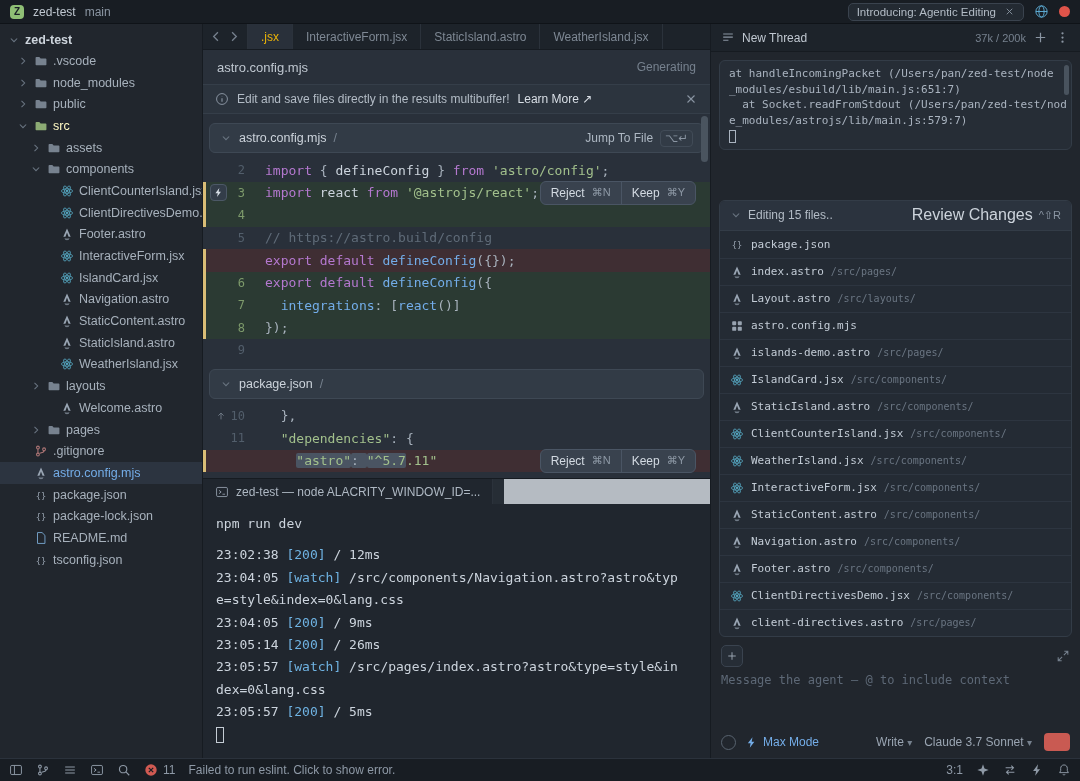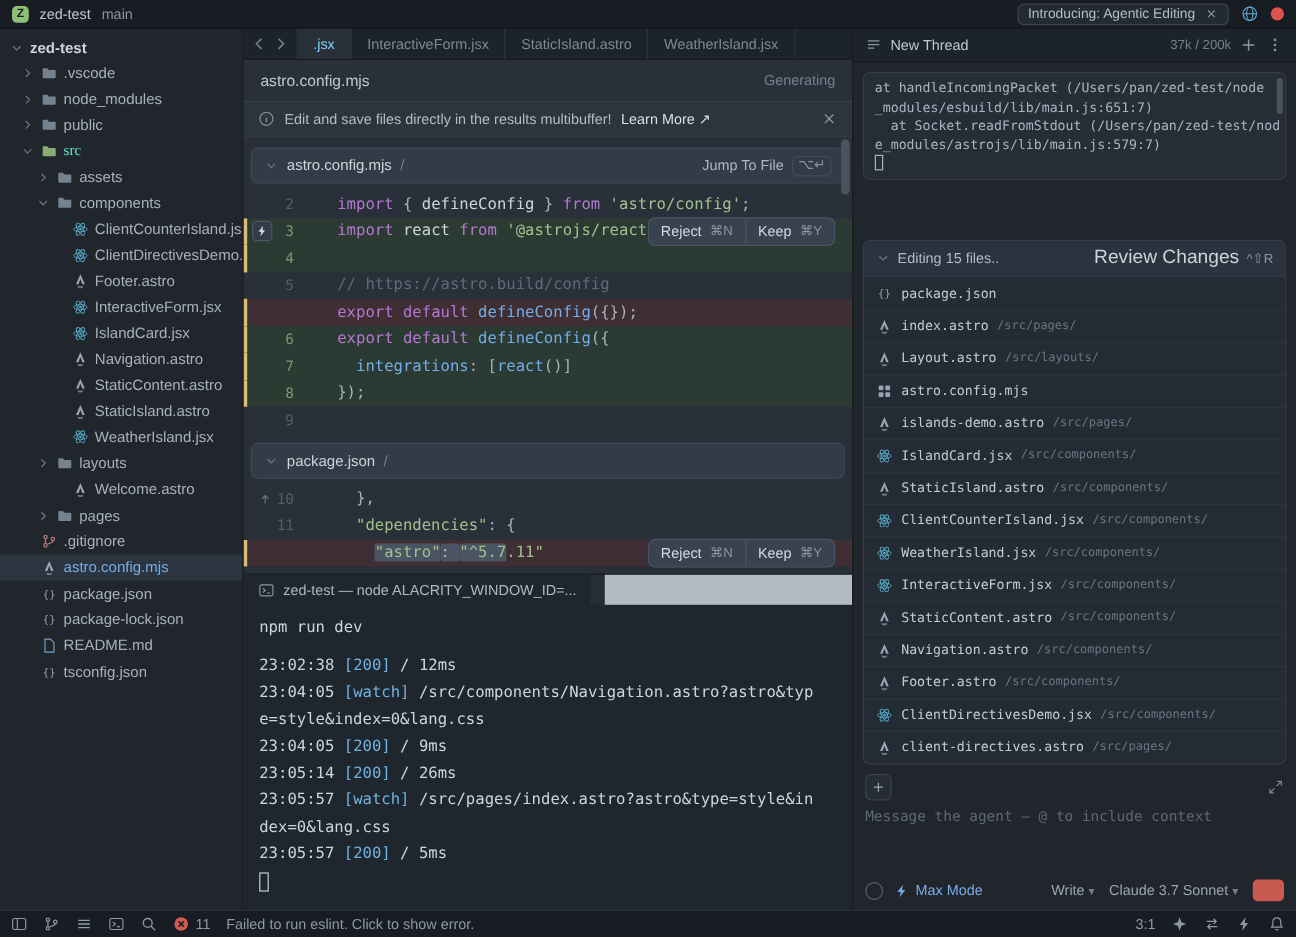--- a/index.html
+++ b/index.html
@@ -27,37 +27,37 @@
   
   #workspace { flex:1; display:flex; min-height:0; }
 
   
   #project-panel { width:203px; flex:none; background:#21262d; border-right:1px solid #161b21; padding-top:6px; overflow:hidden; }
   .root-row { display:flex; align-items:center; gap:5px; padding:3px 6px 3px 8px; color:#cdd4dc; font-weight:bold; font-size:12.5px; }
   .tree-row { display:flex; align-items:center; gap:5px; height:21.7px; font-size:12.5px; color:#a7b1bc; cursor:default; white-space:nowrap; }
   .tree-row.sel { background:#2c3440; }
   .tree-row.sel .tree-label { color:#74ade8; }
   .tree-label { overflow:hidden; text-overflow:clip; }
-  .t-green { color:#5eead4;font-family:Liberation Serif, serif; }
+  .t-green { color:#fef9c3; }
   .c-folder { color:#77828f; }
   .c-green { color:#8cab74; }
   .c-react { color:#56a8c2; }
   .c-astro { color:#9aa6b4; }
   .c-json { color:#98a3b0; }
   .c-config { color:#98a3b0; }
   .c-git { color:#b07777; }
   .c-md { color:#74a0c8; }
 
   
   #center { width:507px; flex:none; display:flex; flex-direction:column; min-width:0; background:#29303a; }
   #tabbar { height:26px; flex:none; display:flex; align-items:stretch; background:#1d232a; border-bottom:1px solid #161b21; }
   .nav-arrows { display:flex; align-items:center; gap:2px; padding:0 6px; border-right:1px solid #2b323b; }
   .nav-arrows .icon { width:15px; height:15px; color:#76818e; }
   .tab { display:flex; align-items:center; padding:0 13px; border-right:1px solid #2b323b; font-size:12px; color:#7e8894; white-space:nowrap; }
-  .tab.active { background:#29303a; color:#7dd3fc; }
+  .tab.active { background:#29303a; color:#eab308; }
 
   #editor-wrap { flex:1; display:flex; flex-direction:column; min-height:0; position:relative; }
   #breadcrumb-row { height:34px; flex:none; display:flex; align-items:center; padding:0 14px; font-size:13px; color:#bfc7d0; }
   #generating-label { margin-left:auto; font-size:12px; color:#76818e; }
   #info-banner { height:30px; flex:none; display:flex; align-items:center; gap:8px; padding:0 12px; background:#2c343e; border-top:1px solid #353e49; border-bottom:1px solid #353e49; font-size:12px; color:#b3bcc6; }
   #info-banner .link { color:#d9dfe6; }
   #info-banner .close { margin-left:auto; color:#8a95a2; }
 
   #multibuffer { flex:1; overflow:hidden; position:relative; padding-top:2px; }
   .excerpt-header { margin:7px 6px 6px 6px; height:30px; background:#323b46; border:1px solid #3e4854; border-radius:6px; display:flex; align-items:center; gap:7px; padding:0 10px; font-size:12.5px; }
@@ -68,21 +68,21 @@
   .kbd-combo { color:#8a95a2; font-size:11.5px; border:1px solid #414b57; border-radius:4px; padding:0 4px; line-height:15px; }
 
   .code-line { position:relative; display:flex; align-items:center; height:22.5px; font-family:"DejaVu Sans Mono", monospace; font-size:13px; white-space:pre; }
   .code-line.k-added { background:#2b3a33; }
   .code-line.k-deleted { background:#3f2e33; }
   .code-line.k-added::before, .code-line.k-deleted::before { content:''; position:absolute; left:0; top:0; bottom:0; width:3px; background:#d9bd76; }
   .gut { width:50px; flex:none; display:flex; align-items:center; justify-content:flex-end; gap:4px; padding-right:8px; }
   .lnum { color:#525e6b; font-size:12px; min-width:14px; text-align:right; }
   .k-added .lnum { color:#7d9a6b; }
   .zap-box { width:17px; height:17px; border:1px solid #4c5866; background:#333d49; border-radius:4px; color:#d7dee6; padding:2px; }
-  .code-text { margin-left:28px; }
+  .code-text { margin-left:12px; }
   .tk-kw { color:#b478cf; } .tk-str { color:#a2c08c; } .tk-fn { color:#73ade9; }
   .tk-txt { color:#ccd4dd; } .tk-cm { color:#5f6b78; } .tk-pun { color:#a8b2bd; }
   .tk-attr { color:#73ade9; } .tk-blue { color:#6fb3e3; } .tk-sel { background:#4a5462; border-radius:2px; }
   .hunk-controls { position:absolute; right:14px; top:50%; transform:translateY(-50%); display:flex; align-items:stretch; background:#39424e; border:1px solid #4a5564; border-radius:6px; overflow:hidden; z-index:4; font-family:"Liberation Sans", sans-serif; }
   .hc-btn { background:transparent; border:none; color:#d3dae2; font-size:12px; padding:4px 10px; display:flex; align-items:center; cursor:pointer; font-family:inherit; }
   .hc-btn + .hc-btn { border-left:1px solid #4a5564; }
   .hc-kbd { color:#8d98a5; font-size:11px; margin-left:7px; }
   #editor-vscroll { position:absolute; top:66px; right:2px; width:7px; height:46px; border-radius:4px; background:#4a545f; }
 
   

